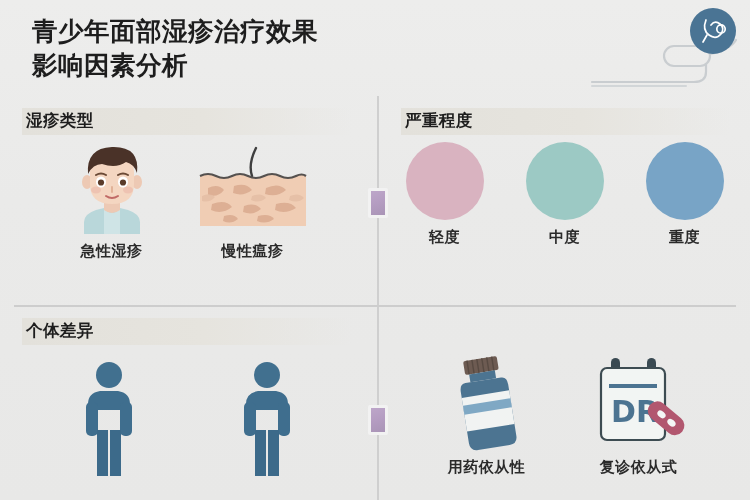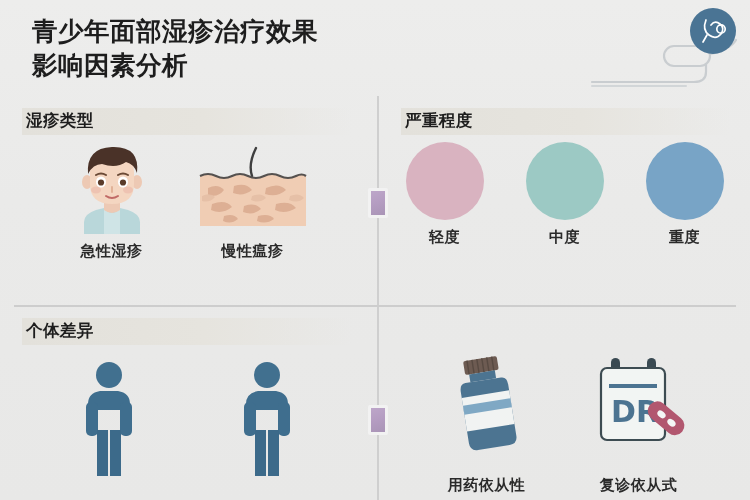--- a/index.html
+++ b/index.html
@@ -187,21 +187,21 @@
     border-radius: 50%;
   }
 
   
   .person { display: block; }
 
   
   .quad.bl .items { top: 52px; position: absolute; }
   .quad.br .items { top: 44px; position: absolute; }
 
-  .quad.br .item .cap { margin-top: 20px; }
+  .quad.br .item .cap { margin-top: 2px; }
 </style>
 </head>
 <body>
 
 <div id="poster">
 
   <div class="header">
 
     <div class="title-block">
       <div class="title-line">青少年面部湿疹治疗效果</div>

